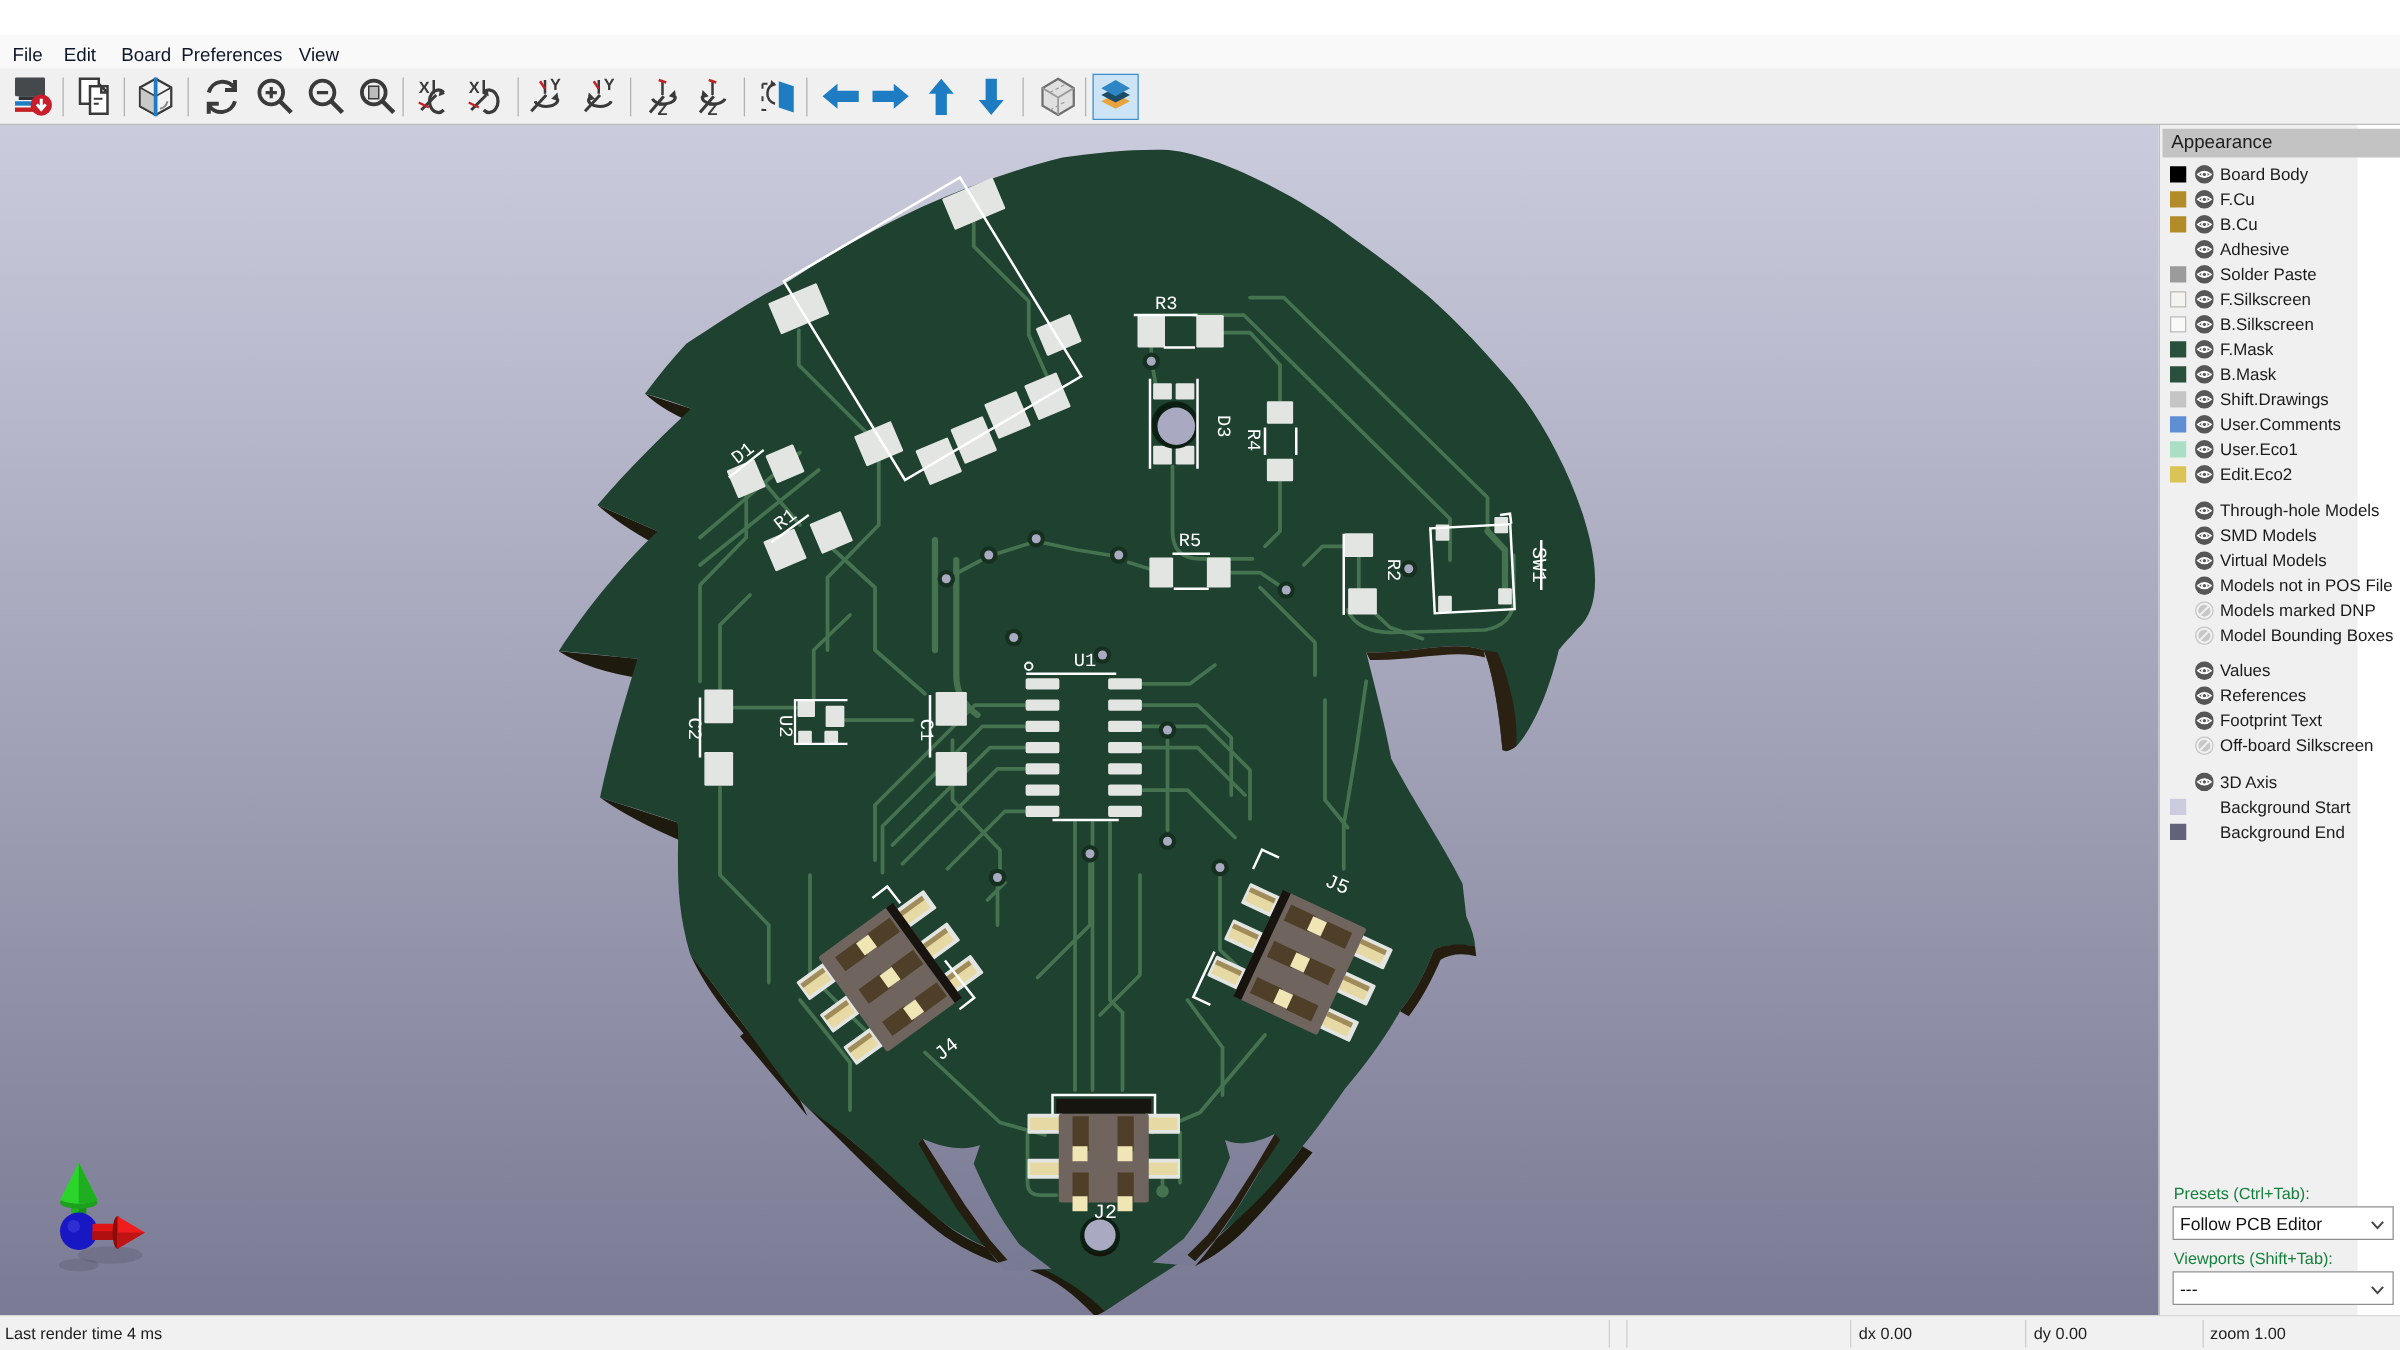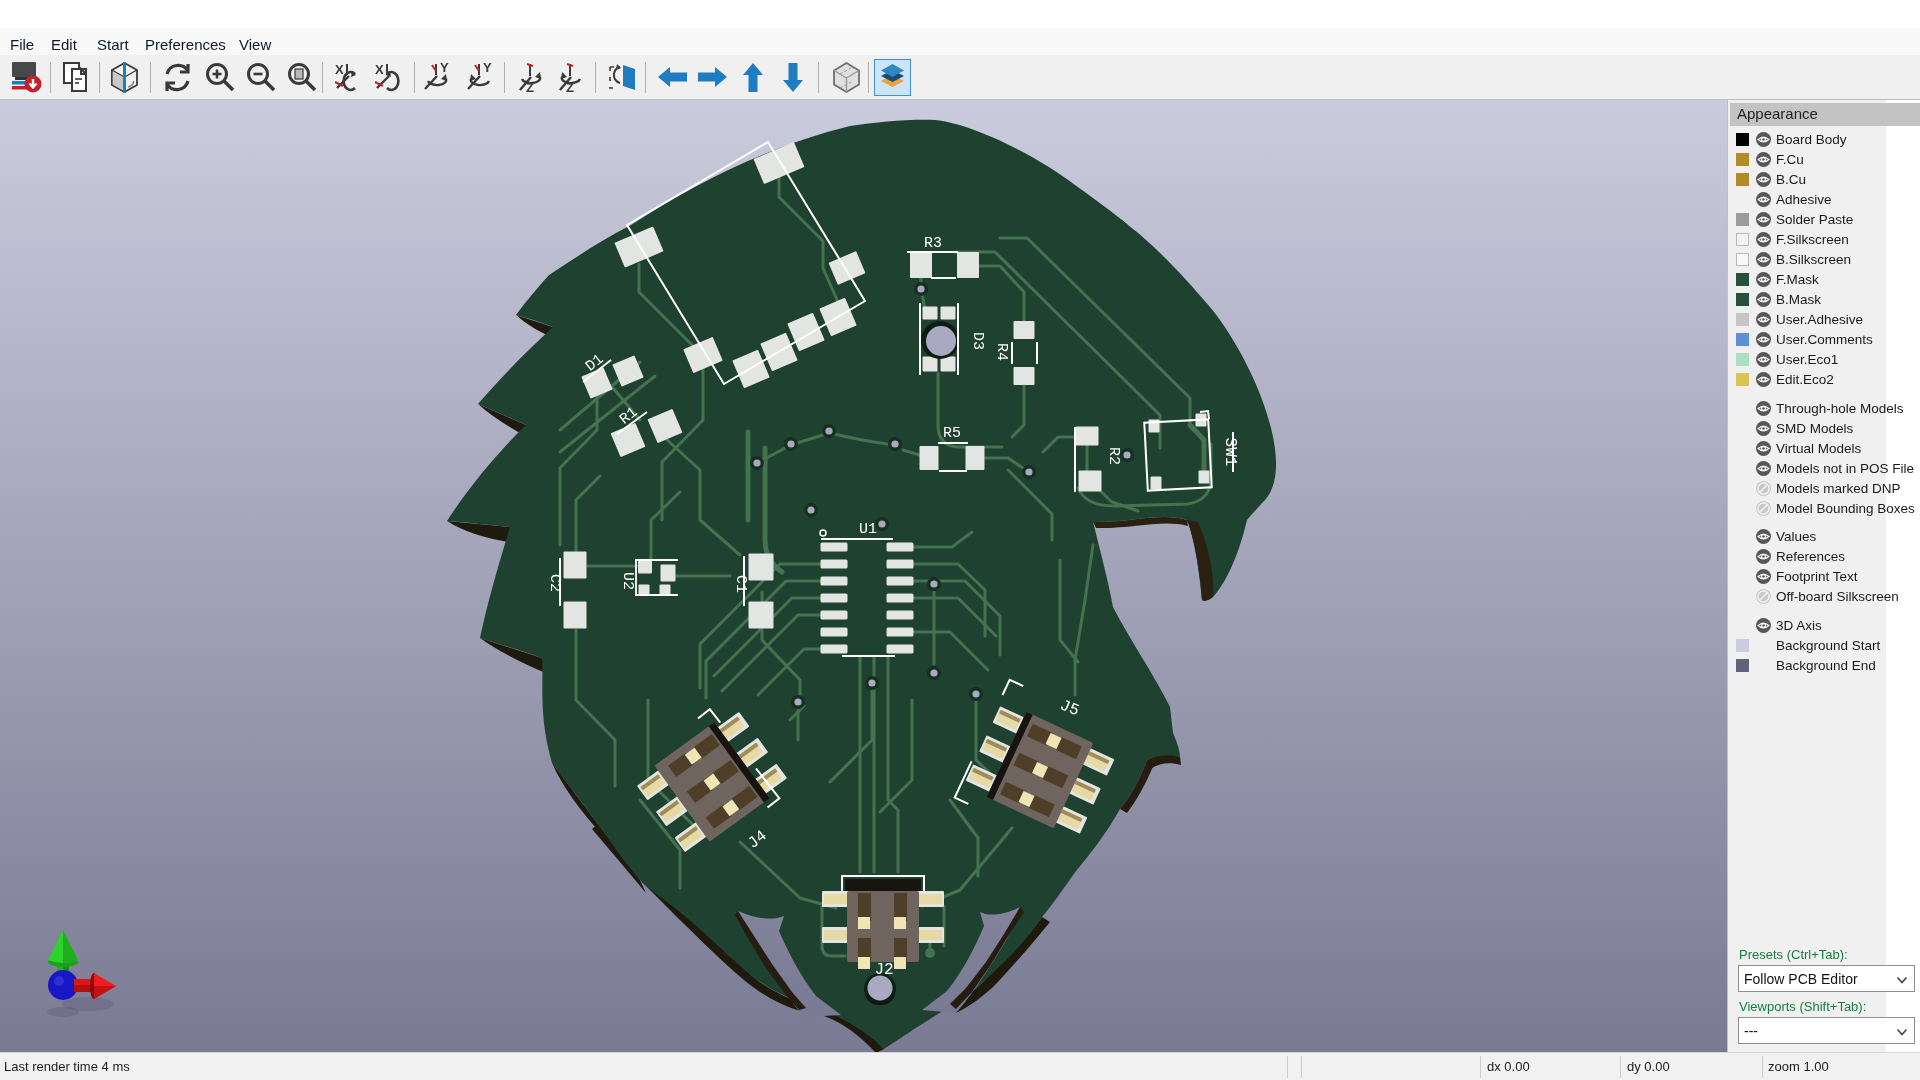--- a/index.html
+++ b/index.html
@@ -45,21 +45,21 @@
       <rect x="2.5" y="4.5" width="9" height="9" rx="1.5" fill="none" stroke="#222" stroke-width="1.5"></rect>
       <path d="M5.5 4 L5.5 2.5 A1.5 1.5 0 0 1 7 1.5 L13 1.5 A1.8 1.8 0 0 1 14.8 3.3 L14.8 9 A1.5 1.5 0 0 1 13.5 10.5 L12 10.5" fill="none" stroke="#222" stroke-width="1.5"></path>
     </svg>
   <svg class="abs" style="left:1881px;top:5px" width="17" height="17" viewBox="0 0 17 17">
       <path d="M2.5 2.5 L14 14 M14 2.5 L2.5 14" stroke="#222" stroke-width="1.5"></path>
     </svg>
 </div>
 <div id="menubar">
   <span class="menuitem" style="left:10px">File</span>
   <span class="menuitem" style="left:51px">Edit</span>
-  <span class="menuitem" style="left:97px">Start</span>
+  <span class="menuitem" style="left:97px">Board</span>
   <span class="menuitem" style="left:145px">Preferences</span>
   <span class="menuitem" style="left:239px">View</span>
 </div>
 <div id="toolbar">
     <svg class="abs" style="left:9px;top:5px" width="34" height="34" viewBox="0 0 34 34">
       <rect x="3" y="2" width="24" height="15" rx="1" fill="#45494b"></rect>
       <rect x="6" y="17" width="18" height="3" fill="#2e3234"></rect>
       <rect x="3" y="21" width="20" height="3.5" fill="#1e7dc2"></rect>
       <rect x="3" y="26" width="20" height="3.5" fill="#c22126"></rect>
       <circle cx="24" cy="24" r="8.5" fill="#c81e2c"></circle>
@@ -596,21 +596,21 @@
       <span class="plabel">B.Mask</span>
     </div>
     <div class="prow" style="top:210px">
       <div class="swatch" style="background:#c5c5c5;"></div>
       <div class="eyewrap"><svg width="15" height="15" viewBox="0 0 15 15">
           <circle cx="7.5" cy="7.5" r="7.5" fill="#575757"></circle>
           <path d="M2.2 7.5 Q7.5 2.8 12.8 7.5 Q7.5 12.2 2.2 7.5 Z" fill="none" stroke="#fff" stroke-width="1.2"></path>
           <circle cx="7.5" cy="7.5" r="2.6" fill="#fff"></circle>
           <circle cx="7.5" cy="7.5" r="1.3" fill="#575757"></circle>
         </svg></div>
-      <span class="plabel">User.Adhesive</span>
+      <span class="plabel">Shift.Drawings</span>
     </div>
     <div class="prow" style="top:230px">
       <div class="swatch" style="background:#5d8fd2;"></div>
       <div class="eyewrap"><svg width="15" height="15" viewBox="0 0 15 15">
           <circle cx="7.5" cy="7.5" r="7.5" fill="#575757"></circle>
           <path d="M2.2 7.5 Q7.5 2.8 12.8 7.5 Q7.5 12.2 2.2 7.5 Z" fill="none" stroke="#fff" stroke-width="1.2"></path>
           <circle cx="7.5" cy="7.5" r="2.6" fill="#fff"></circle>
           <circle cx="7.5" cy="7.5" r="1.3" fill="#575757"></circle>
         </svg></div>
       <span class="plabel">User.Comments</span>

